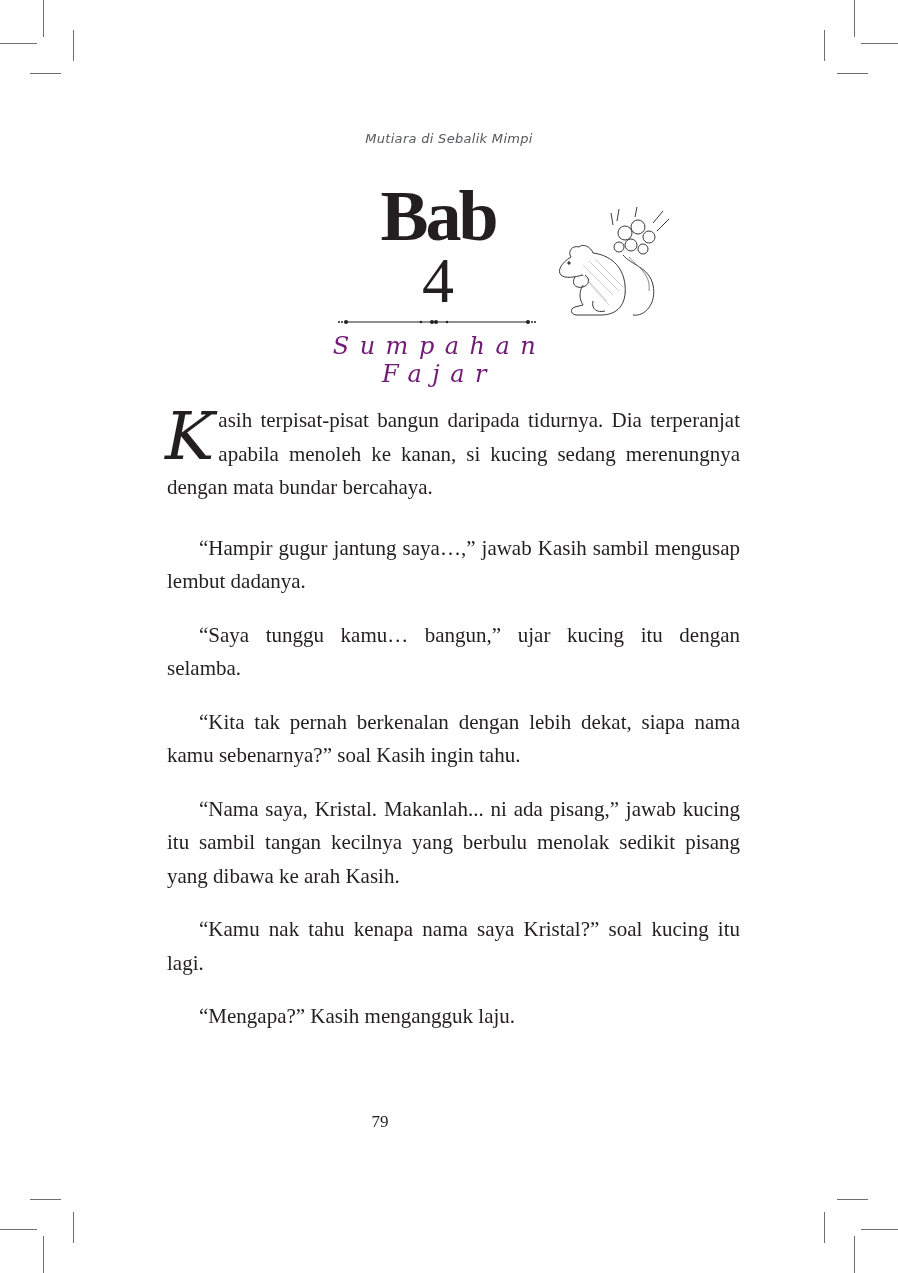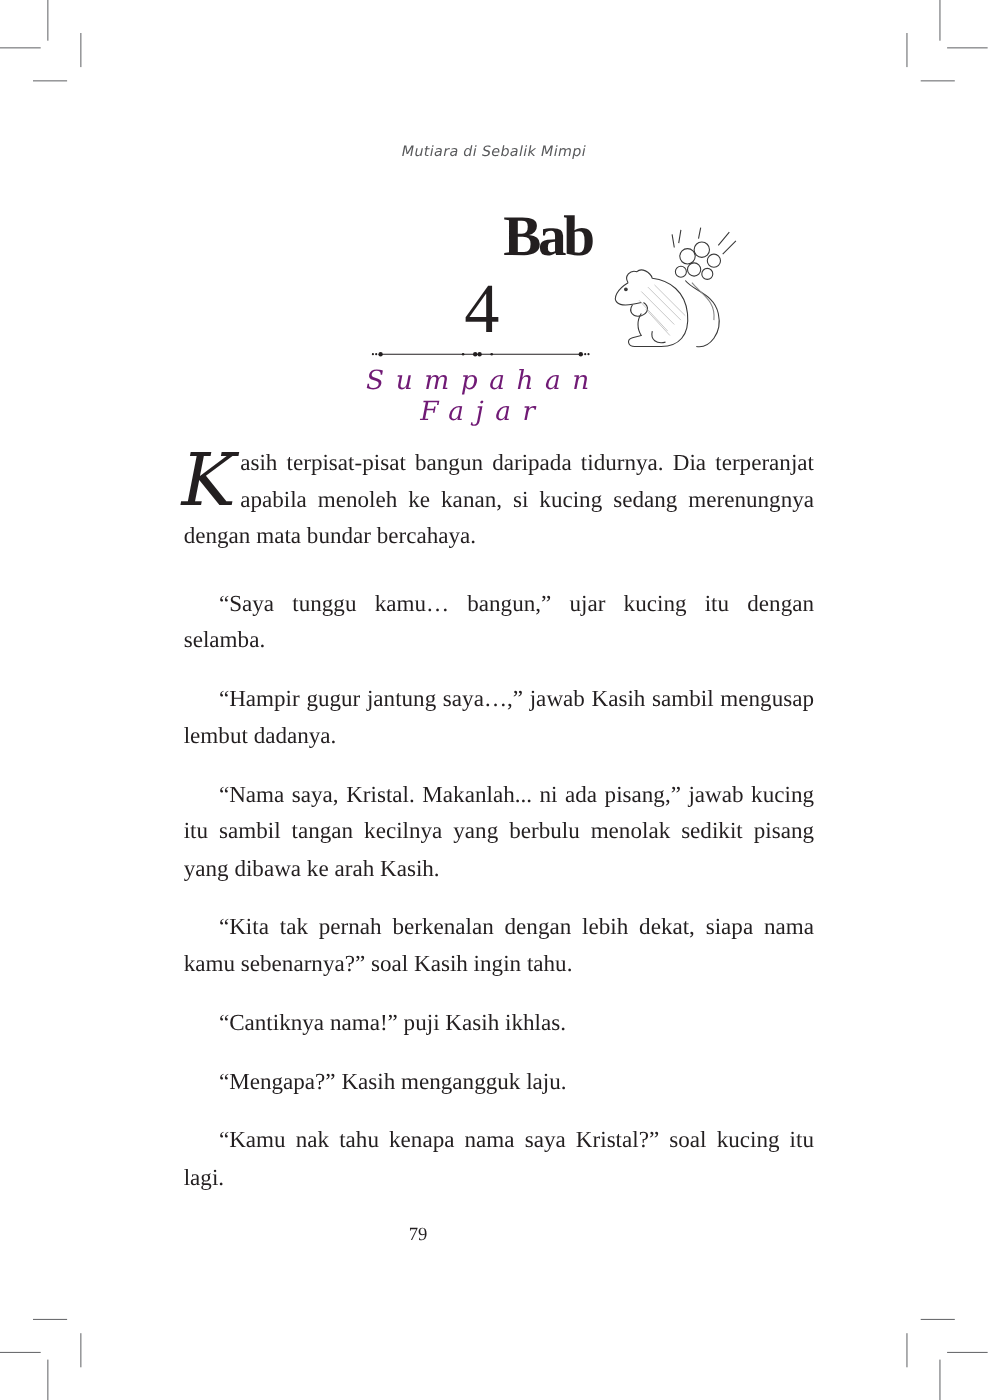--- a/index.html
+++ b/index.html
@@ -10,22 +10,22 @@
   .crop { position: absolute; background: #6d6e71; }
   .crop.h { height: 1px; }
   .crop.v { width: 1px; }
 
   .running-header {
     position: absolute; top: 131px; left: 0; width: 898px; text-align: center;
     font-family: "DejaVu Sans", sans-serif; font-size: 13px; color: #58595b; letter-spacing: 0.3px;
     font-style: italic;
   }
   .chapter-word {
-    position: absolute; top: 178px; left: 338px; width: 200px; text-align: right;
-    font-family: "Liberation Serif", serif; font-weight: bold; font-size: 52px; line-height: 76px;
+    position: absolute; top: 178px; left: 338px; width: 200px; text-align: center;
+    font-family: "Liberation Serif", serif; font-weight: bold; font-size: 72px; line-height: 76px;
     letter-spacing: -3px; color: #231f20;
   }
   .chapter-num {
     position: absolute; top: 245px; left: 338px; width: 200px; text-align: center;
     font-family: "Liberation Serif", serif; font-size: 64px; line-height: 72px; color: #231f20;
   }
   .divider { position: absolute; top: 316px; left: 337px; width: 200px; height: 12px; }
   .chapter-subtitle {
     position: absolute; top: 332px; left: 297px; width: 285px; text-align: center;
     font-family: "DejaVu Serif", serif; font-size: 24px; letter-spacing: 10.5px; color: #701a75;
@@ -116,22 +116,21 @@
   </g>
   <g stroke="#9a9a9a" stroke-width="0.5">
     <path d="M30 60 L60 90 M36 56 L66 86 M42 54 L70 82 M28 68 L54 96 M34 76 L56 100"></path>
   </g>
 </svg>
 
 <div class="body-text">
   <p class="first">
     <span class="drop-cap">K</span><span>asih terpisat-pisat bangun daripada tidurnya. Dia terperanjat apabila menoleh ke kanan, si kucing sedang merenungnya dengan mata bundar bercahaya.</span>
   </p>
+  <p>“Hampir gugur jantung saya…,” jawab Kasih sambil mengusap lembut dadanya.</p>
   <p>“Saya tunggu kamu… bangun,” ujar kucing itu dengan selamba.</p>
-  <p>“Hampir gugur jantung saya…,” jawab Kasih sambil mengusap lembut dadanya.</p>
+  <p>“Kita tak pernah berkenalan dengan lebih dekat, siapa nama kamu sebenarnya?” soal Kasih ingin tahu.</p>
   <p>“Nama saya, Kristal. Makanlah... ni ada pisang,” jawab kucing itu sambil tangan kecilnya yang berbulu menolak sedikit pisang yang dibawa ke arah Kasih.</p>
-  <p>“Kita tak pernah berkenalan dengan lebih dekat, siapa nama kamu sebenarnya?” soal Kasih ingin tahu.</p>
-  <p>“Cantiknya nama!” puji Kasih ikhlas.</p>
+  <p>“Kamu nak tahu kenapa nama saya Kristal?” soal kucing itu lagi.</p>
   <p>“Mengapa?” Kasih mengangguk laju.</p>
-  <p>“Kamu nak tahu kenapa nama saya Kristal?” soal kucing itu lagi.</p>
 </div>
 
 <div class="page-number">79</div>
 
 </body></html>

